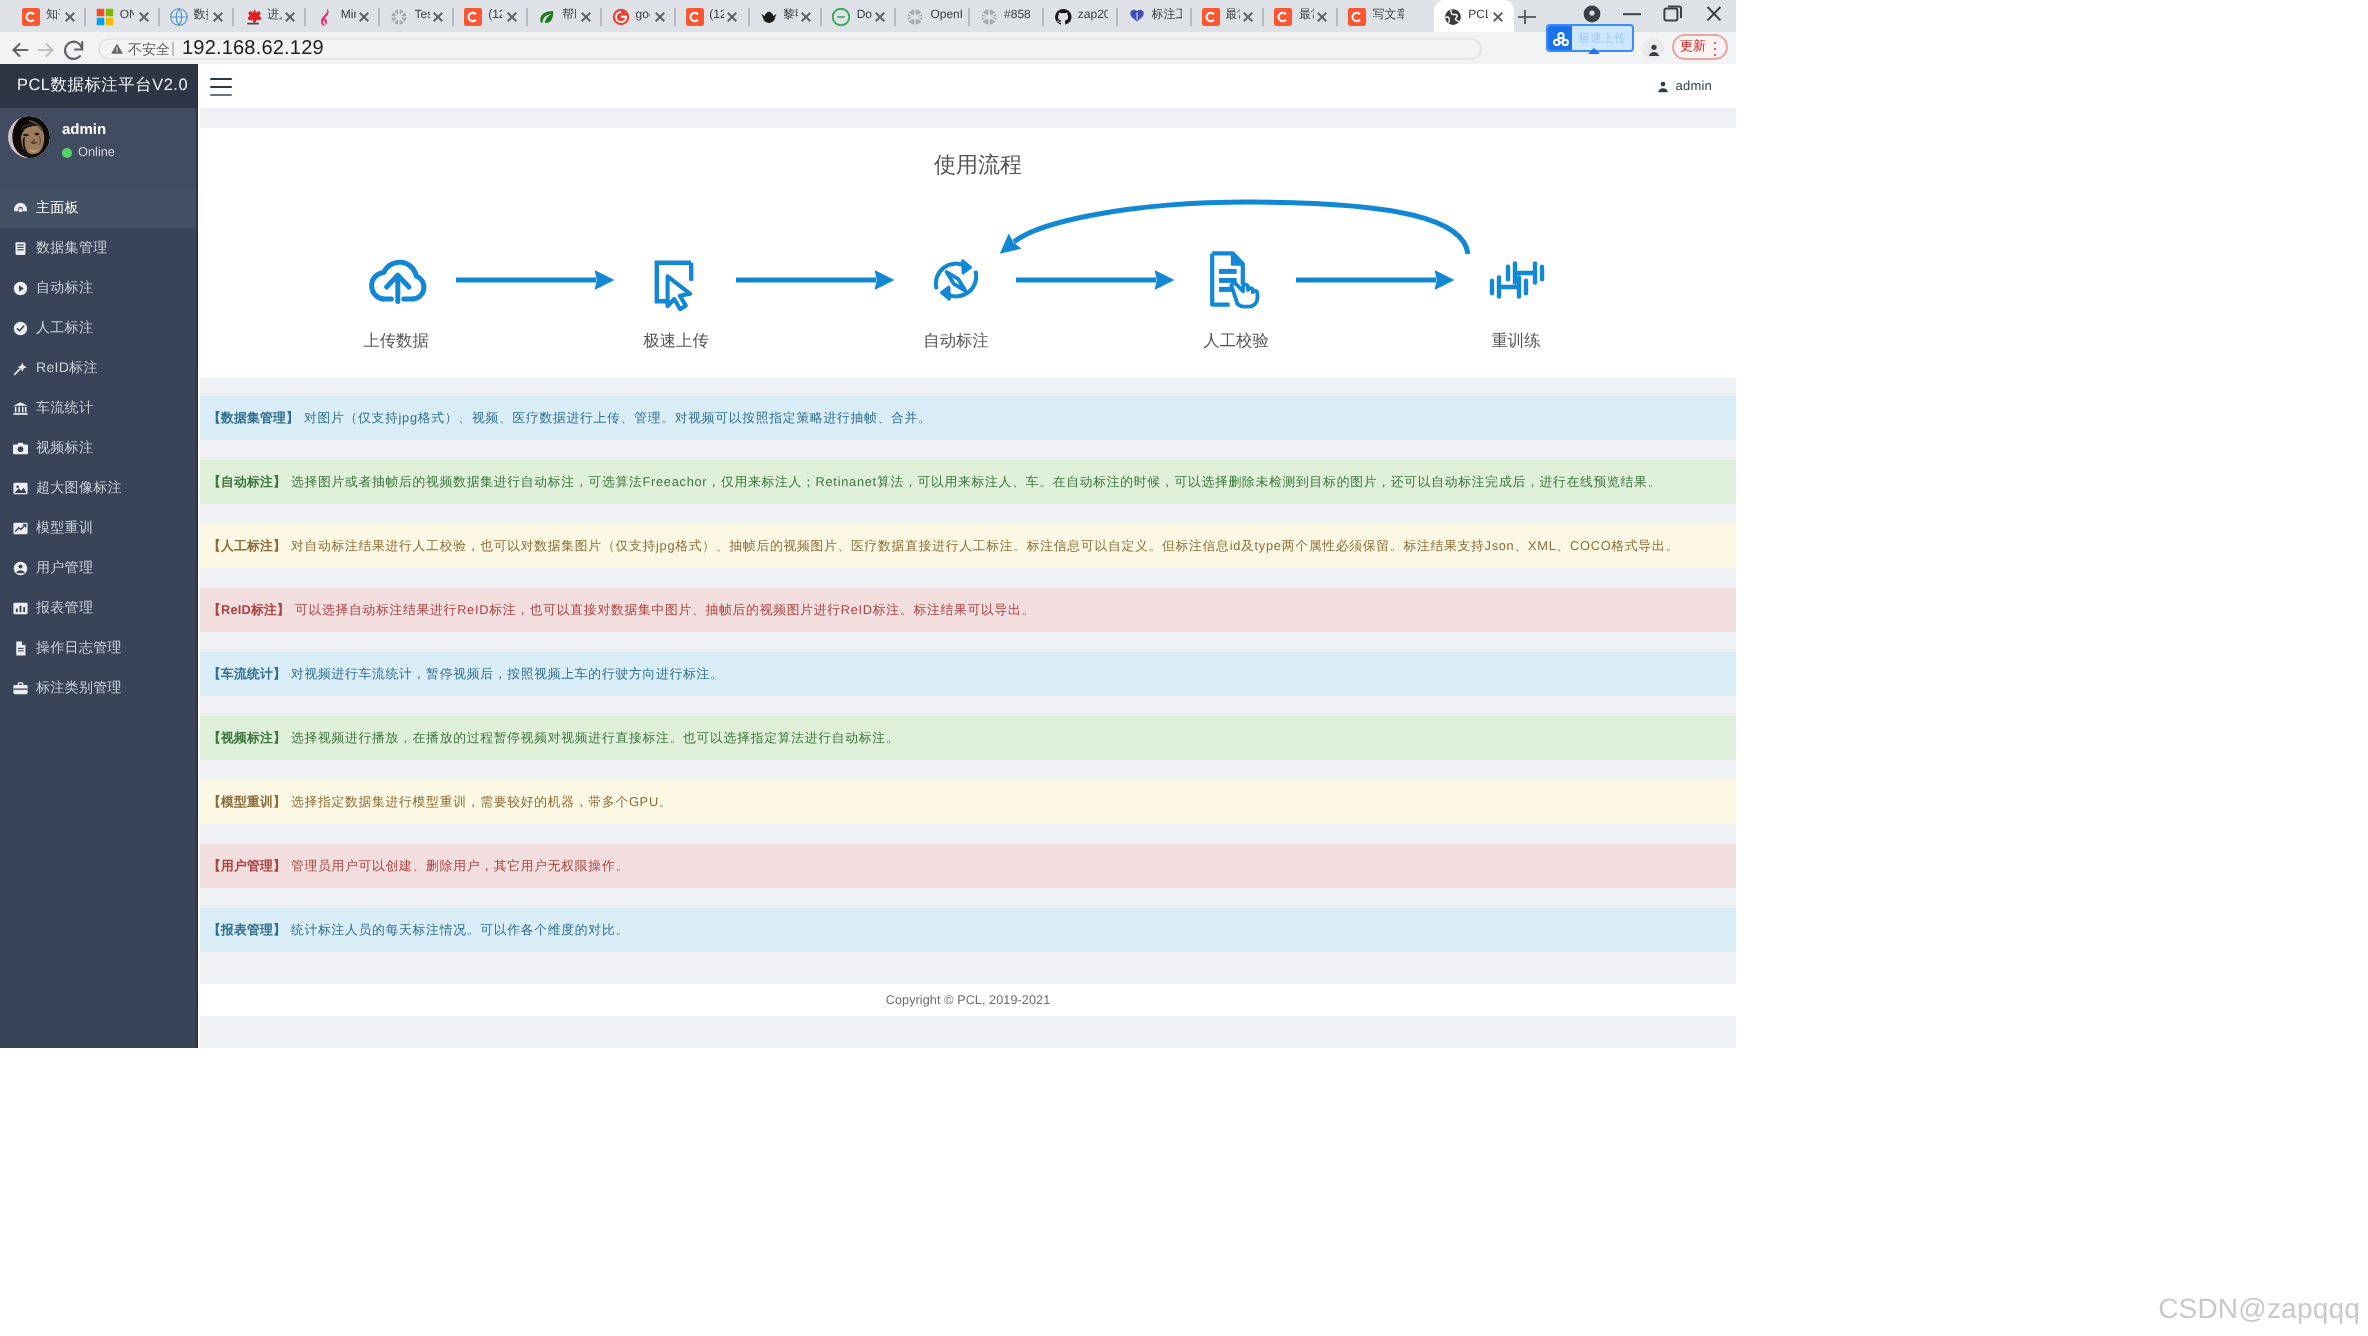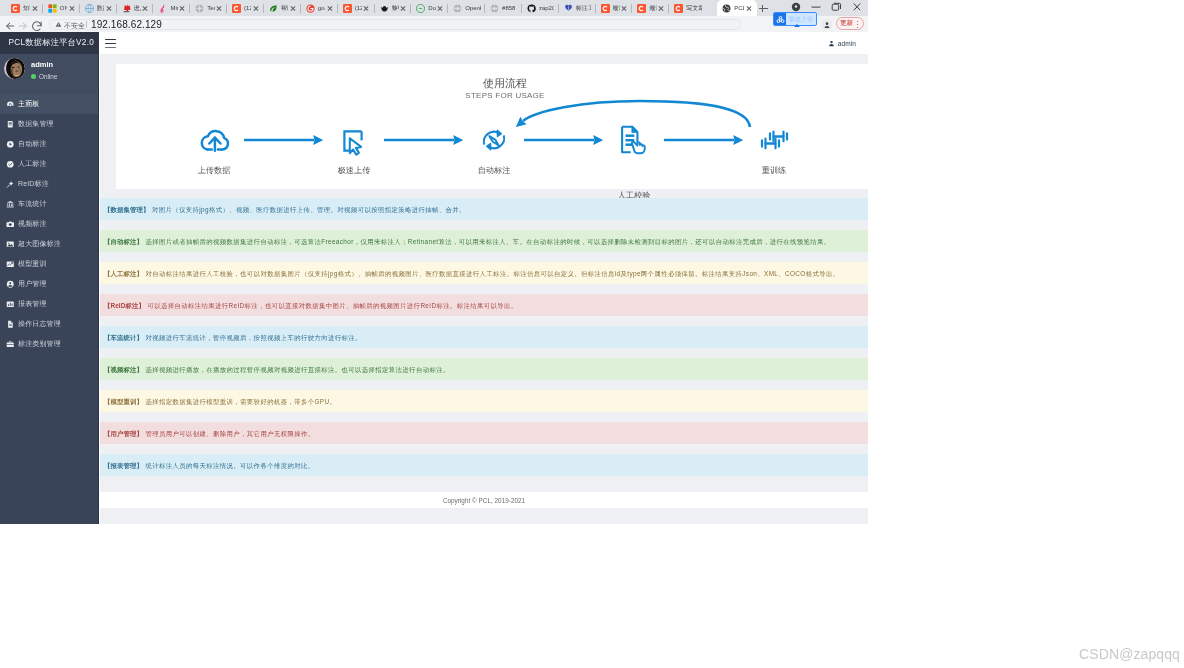--- a/index.html
+++ b/index.html
@@ -66,21 +66,21 @@
   .content{position:absolute;left:100px;top:0;width:768px;height:492px;background:#eff0f4;}
   .topbar{height:22px;background:#fff;display:flex;align-items:center;justify-content:space-between;padding:0 12px 0 5px;box-sizing:border-box;}
   .hamb{width:11px;height:9px;position:relative;}
   .hamb i{position:absolute;left:0;width:11px;height:1.4px;background:#31373f;border-radius:.5px;}
   .hamb i:nth-child(3){background:#6b7280;}
   .topuser{display:flex;align-items:center;}
   .topuser .uglyph{width:6px;height:6px;margin-right:4px;display:block;}
   .topuser span{font-size:6.5px;color:#2c3e50;letter-spacing:.1px;}
 
   .card{background:#fff;box-sizing:border-box;}
-  .flowcard{position:absolute;left:16px;top:32px;width:778px;height:125px;}
+  .flowcard{position:absolute;left:0;top:32px;width:778px;height:125px;}
   .flowtitle{position:absolute;left:0;right:0;top:13px;text-align:center;font-size:11px;color:#555;line-height:13px;}
   .flowsub{position:absolute;left:0;right:0;top:27px;text-align:center;font-size:8px;color:#6d6d6d;letter-spacing:.25px;line-height:9px;}
   .flowsvg{position:absolute;left:0;top:0;}
   .flowlabels{position:absolute;left:0;right:0;top:101px;}
   .flabel{position:absolute;font-size:8.2px;color:#555;transform:translateX(-50%);white-space:nowrap;}
 
   .notewrap{position:absolute;left:0;top:166px;width:768px;}
   .note{height:22px;margin-bottom:10px;display:flex;align-items:center;padding-left:4px;box-sizing:border-box;font-size:6.4px;line-height:9px;letter-spacing:0.37px;}
   .note b{font-weight:bold;margin-right:2.5px;letter-spacing:.1px;}
   .note .ntext{white-space:nowrap;overflow:hidden;}
@@ -576,21 +576,20 @@
                 <circle cx="12" cy="7" r="4"></circle>
                 <path d="M4 21c0-4.4 3.6-7 8-7s8 2.6 8 7z"></path>
               </svg>
           </span>
           <span>admin</span>
         </div>
       </div>
 
       <div class="card flowcard">
         <div class="flowtitle">使用流程</div>
-        <div class="flowsub">STEPS FOR USAGE</div>
         <div class="flowsvg" id="flowsvg"><svg width="755" height="125" viewBox="0 0 755 125">
               <defs>
                 <marker id="ah" markerWidth="4" markerHeight="4" refX="0.3" refY="2" orient="auto">
                   <path d="M0,0 L4,2 L0,4 L0.45,2 z" fill="#1287d3"></path>
                 </marker>
               </defs>
               <line x1="128" y1="76" x2="198" y2="76" stroke="#1287d3" stroke-width="2.5" marker-end="url(#ah)"></line>
               <line x1="268" y1="76" x2="338" y2="76" stroke="#1287d3" stroke-width="2.5" marker-end="url(#ah)"></line>
               <line x1="408" y1="76" x2="478" y2="76" stroke="#1287d3" stroke-width="2.5" marker-end="url(#ah)"></line>
               <line x1="548" y1="76" x2="618" y2="76" stroke="#1287d3" stroke-width="2.5" marker-end="url(#ah)"></line>
@@ -642,21 +641,21 @@
                   <path d="M9.7 21.5 H19.3" stroke-width="2.3"></path>
                   <path d="M6 18.4 V24.6"></path>
                   <path d="M23 18.4 V24.6"></path>
                 </g>
               </g>
             </svg></div>
         <div class="flowlabels" id="flowlabels">
             <div class="flabel" style="left: 98px;">上传数据</div>
             <div class="flabel" style="left: 238px;">极速上传</div>
             <div class="flabel" style="left: 378px;">自动标注</div>
-            <div class="flabel" style="left: 518px; margin-top: 25px;">人工校验</div>
+            <div class="flabel" style="left: 518px;">人工校验</div>
             <div class="flabel" style="left: 658px;">重训练</div>
           </div>
       </div>
       <div class="notewrap" id="notes">
           <div class="note card" style="background: rgb(217, 237, 247); color: rgb(49, 112, 143); border-color: rgb(217, 237, 247);">
             <span class="ntext"><b>【数据集管理】</b><span>对图片（仅支持jpg格式）、视频、医疗数据进行上传、管理。对视频可以按照指定策略进行抽帧、合并。</span></span>
           </div>
           <div class="note card" style="background: rgb(223, 240, 216); color: rgb(60, 118, 61); border-color: rgb(223, 240, 216);">
             <span class="ntext"><b>【自动标注】</b><span>选择图片或者抽帧后的视频数据集进行自动标注，可选算法Freeachor，仅用来标注人；Retinanet算法，可以用来标注人、车。在自动标注的时候，可以选择删除未检测到目标的图片，还可以自动标注完成后，进行在线预览结果。</span></span>
           </div>

